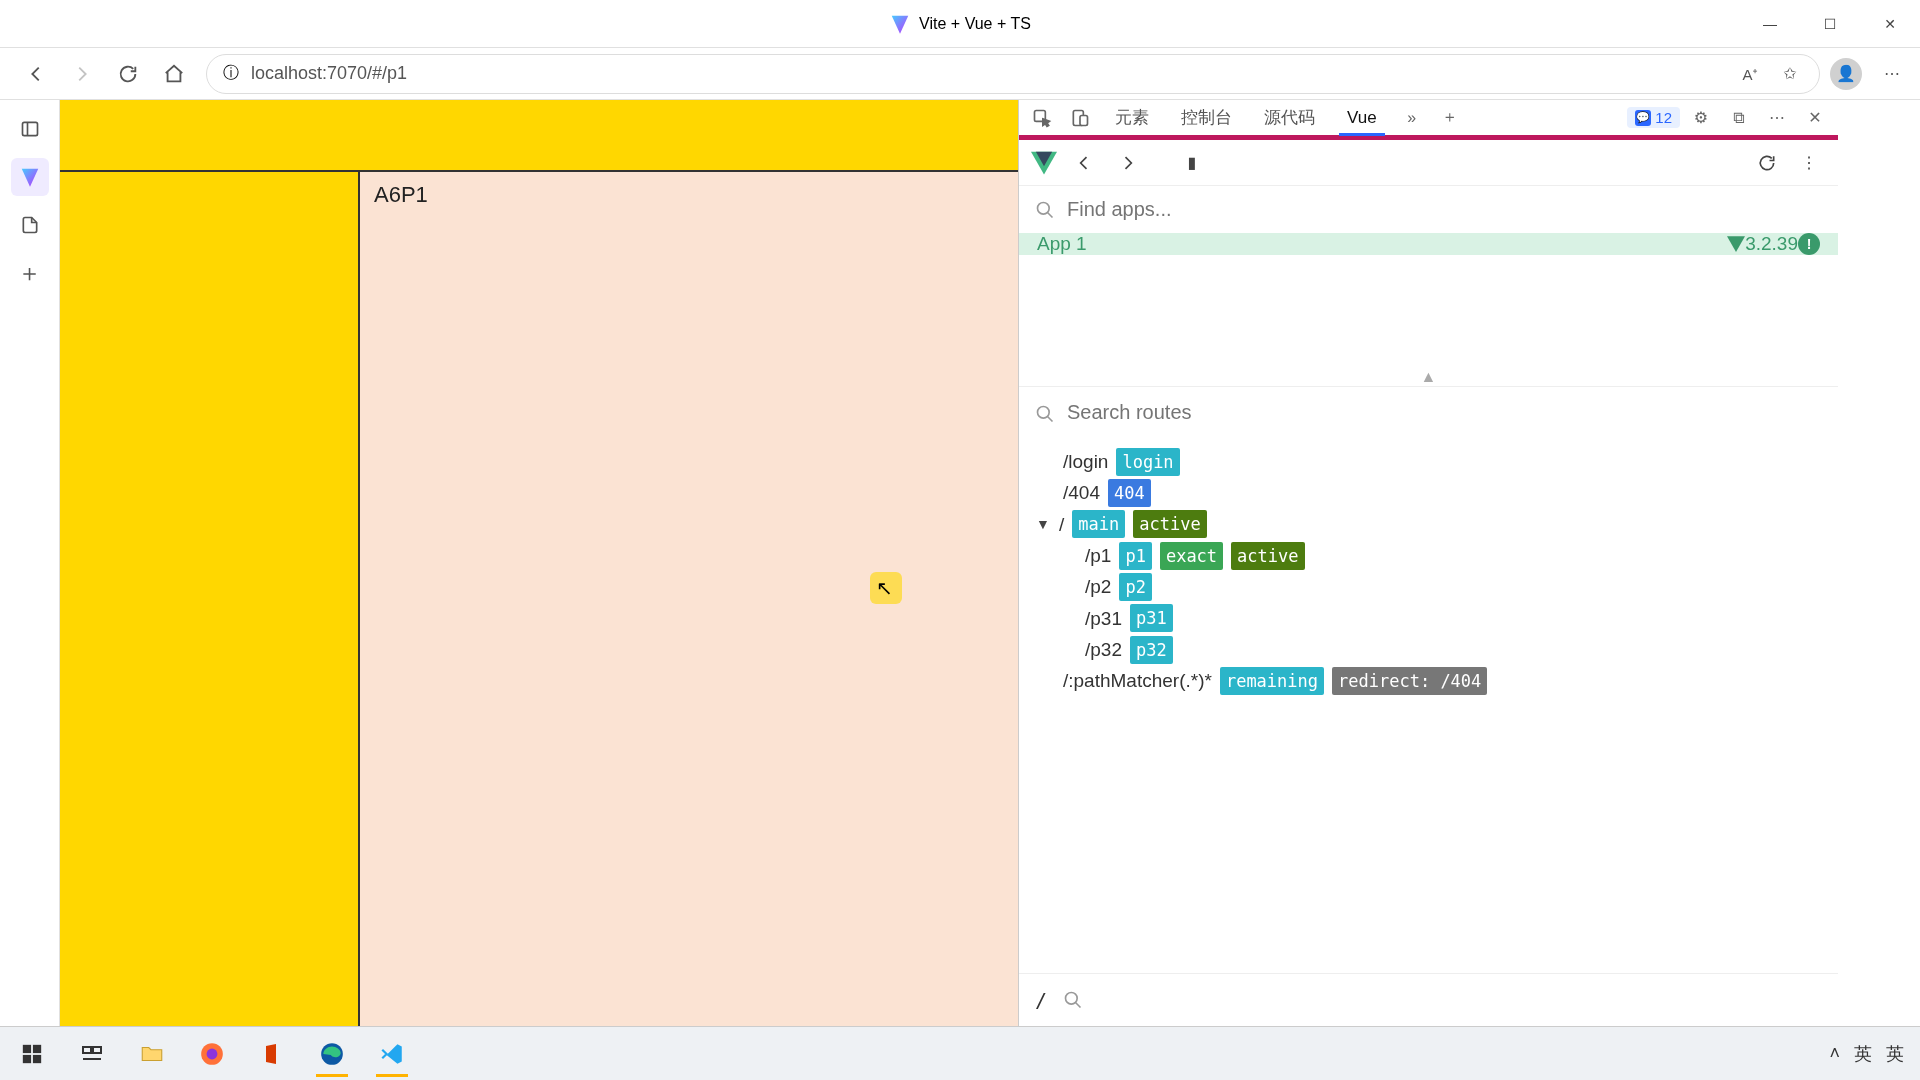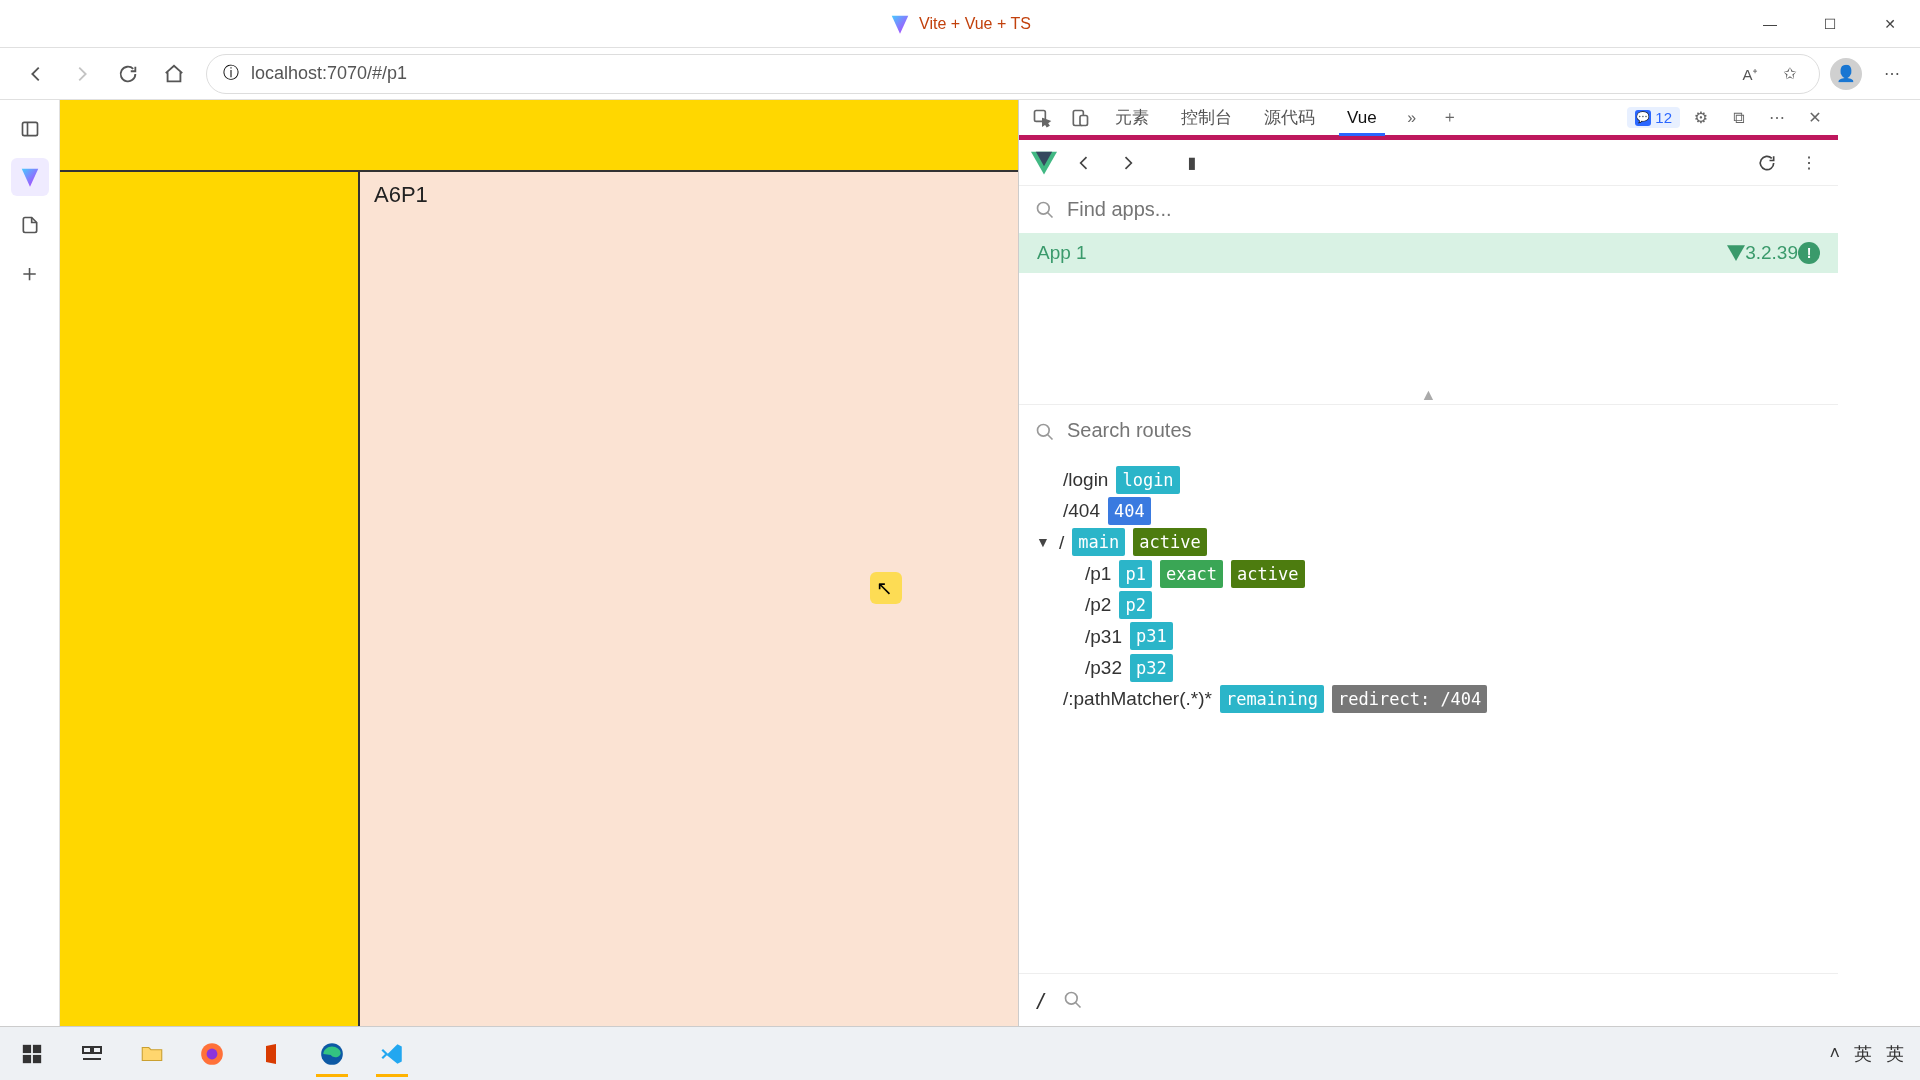--- a/index.html
+++ b/index.html
@@ -1,20 +1,20 @@
 <!DOCTYPE html>
 <html><head>
 <meta charset="utf-8">
 <style>
   * { margin: 0; padding: 0; box-sizing: border-box; font-family: "Segoe UI", Arial, sans-serif; }
   body { width: 1920px; height: 1080px; overflow: hidden; background: #fff; }
 
   
   .titlebar { height: 48px; display: flex; align-items: center; justify-content: center; position: relative; border-bottom: 1px solid #e0e0e0; }
-  .titlebar-center { display: flex; align-items: center; gap: 8px; font-size: 16px; color: #c2410c; }
+  .titlebar-center { display: flex; align-items: center; gap: 8px; font-size: 16px; color: #000000; }
   .titlebar-right { position: absolute; right: 0; top: 0; height: 100%; display: flex; align-items: center; }
   .win-btn { width: 60px; height: 48px; display: flex; align-items: center; justify-content: center; font-size: 14px; color: #444; }
   .vite-logo { width: 22px; height: 22px; }
 
   
   .toolbar { height: 52px; display: flex; align-items: center; padding: 0 8px 0 16px; gap: 6px; border-bottom: 1px solid #e0e0e0; }
   .tool-btn { width: 40px; height: 40px; display: flex; align-items: center; justify-content: center; border-radius: 4px; color: #555; }
   .tool-btn svg { width: 22px; height: 22px; }
   .url-bar { flex: 1; height: 40px; border-radius: 20px; background: #fff; border: 1px solid #ddd; display: flex; align-items: center; padding: 0 16px; gap: 12px; margin-left: 6px; }
   .url-txt { font-size: 18px; color: #555; }
@@ -52,21 +52,21 @@
   .issue-badge { display:flex;align-items:center;gap:4px; background:#e8f0ff;border-radius:4px;padding:2px 8px;color:#2a66ff;font-size:15px;}
   .issue-badge .dot{width:16px;height:16px;border-radius:3px;background:#2a66ff;display:flex;align-items:center;justify-content:center;color:#fff;font-size:11px;}
 
   .vue-bar { height: 46px; display: flex; align-items: center; padding: 0 12px; gap: 10px; border-bottom: 1px solid #eee; }
   .vue-logo { width: 26px; height: 26px; }
   .vue-nav { width: 34px; height: 34px; display:flex;align-items:center;justify-content:center;color:#444; }
   .vue-bar-right { margin-left:auto; display:flex; gap:8px;}
 
   .apps-search { padding: 12px 16px; display:flex; align-items:center; gap:12px; color:#999; font-size:20px;}
   .apps-search svg{width:20px;height:20px;}
-  .app-row { background:#d9f2e4; padding: 9px 18px; display:flex; align-items:center; font-size:19px; color:#3a9a6b; }
+  .app-row { background:#d9f2e4; padding: 0 18px; display:flex; align-items:center; font-size:19px; color:#3a9a6b; }
   .app-right { margin-left:auto; display:flex; align-items:center; color:#3a9a6b;text-align:center;}
   .badge-excl{ width:22px;height:22px;border-radius:50%;background:#3a9a6b;color:#fff;display:flex;align-items:center;justify-content:center;font-size:14px;font-weight:bold;}
 
   .collapse-row { height: 22px; display:flex; justify-content:center; align-items:flex-end; color:#aaa; border-bottom:1px solid #eee;}
 
   .routes-search { padding: 14px 16px; display:flex; align-items:flex-end; gap:12px; color:#999; font-size:20px;}
   .routes-search svg{width:20px;height:20px;}
   .routes-tree { padding: 8px 16px 16px 16px; font-family: "Consolas","Courier New",monospace; font-size:19px; color:#333; line-height: 1.65; }
   .route-line { display:flex; align-items:center; gap:8px; flex-wrap:wrap; }
   .indent1 { padding-left: 28px; }

